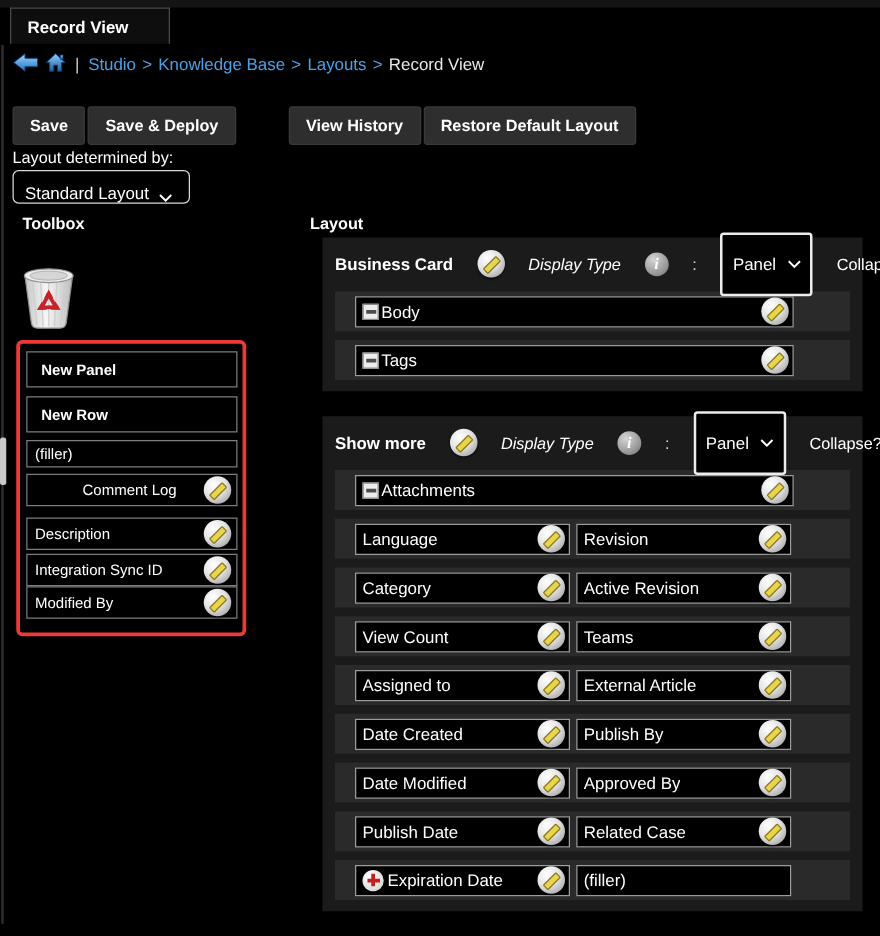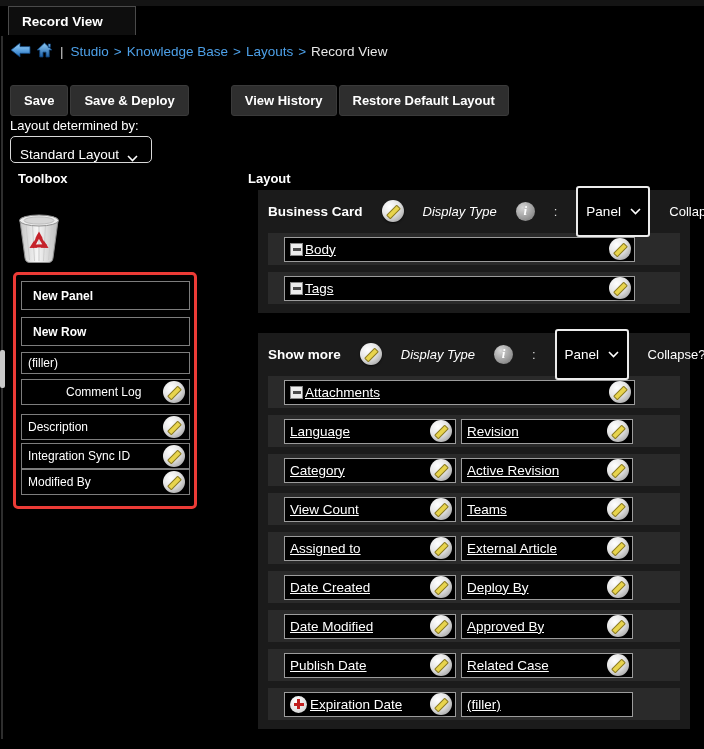--- a/index.html
+++ b/index.html
@@ -54,21 +54,21 @@
   .dt-colon{color:#ddd;}
   .panel-select{height:23px;min-width:54px;background:#000;border:2px solid #ececec;border-radius:3px;
                 display:flex;align-items:center;gap:9px;padding:12px 8px;font-size:13.5px;cursor:pointer;}
   .collapse-wrap{margin-left:auto;display:flex;align-items:center;gap:6px;}
   .checkbox{width:15px;height:15px;background:#20242a;border:2px solid #858c94;border-radius:2px;
             cursor:pointer;box-sizing:content-box;}
   .row-strip{background:#2a2a2a;height:32px;margin:7px 10px 0 10px;display:flex;align-items:center;
              padding-left:16px;gap:5px;}
   .field-box{position:relative;background:#000;border:1px solid #9c9c9c;height:25px;width:172px;
              box-sizing:border-box;display:flex;align-items:center;padding:0 18px 0 5px;
-             font-size:13.5px;cursor:grab;text-decoration:underline;}
+             font-size:13.5px;cursor:grab;}
   .field-box.full{width:351px;}
   .field-box.no-edit{padding-right:5px;}
   .field-label{white-space:nowrap;overflow:hidden;}
   .field-box .edit-icon{position:absolute;right:3px;}
   
   .edit-icon{width:22px;height:22px;border-radius:50%;flex:none;cursor:pointer;
              background:radial-gradient(circle at 35% 30%,#ffffff 0%,#e3e3e3 45%,#b5b5b5 75%,#8f8f8f 100%);
              box-shadow:0 1px 2px rgba(0,0,0,.7);position:relative;}
   .edit-icon::before{content:"";position:absolute;left:4px;top:9px;width:13px;height:4px;
              background:#e8d44d;border:1px solid #8a7a1f;border-radius:1px;transform:rotate(-45deg);}
@@ -317,21 +317,21 @@
             <span class="field-label">External Article</span>
             <span class="edit-icon"></span>
           </div>
         </div>
         <div class="row-strip">
           <div class="field-box">
             <span class="field-label">Date Created</span>
             <span class="edit-icon"></span>
           </div>
           <div class="field-box">
-            <span class="field-label">Deploy By</span>
+            <span class="field-label">Publish By</span>
             <span class="edit-icon"></span>
           </div>
         </div>
         <div class="row-strip">
           <div class="field-box">
             <span class="field-label">Date Modified</span>
             <span class="edit-icon"></span>
           </div>
           <div class="field-box">
             <span class="field-label">Approved By</span>

